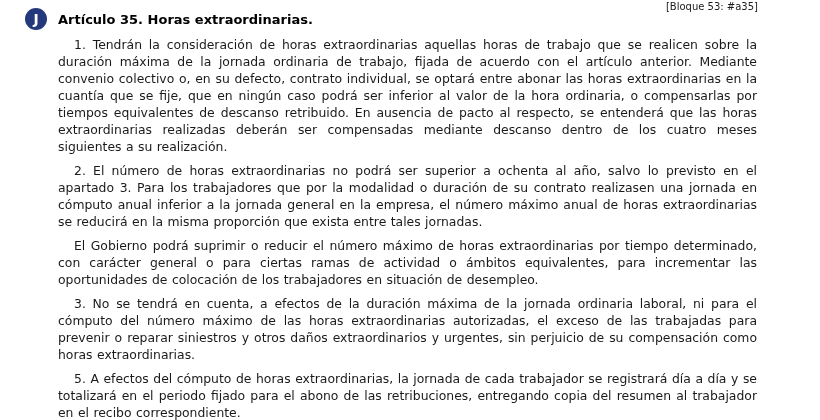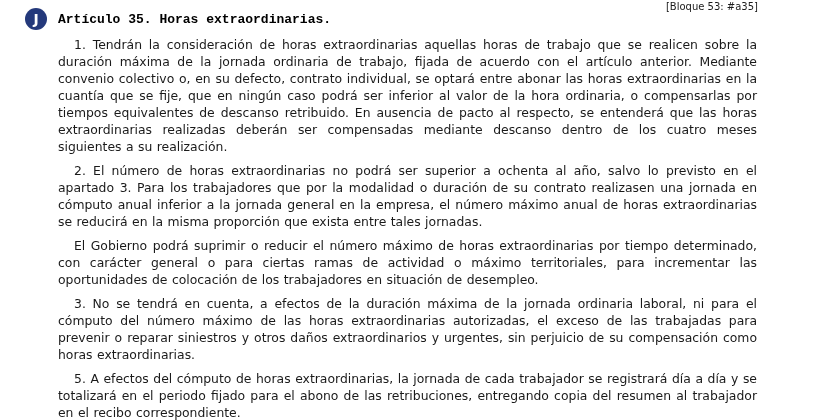--- a/index.html
+++ b/index.html
@@ -42,21 +42,20 @@
     align-items: center;
     justify-content: center;
     flex: 0 0 auto;
     cursor: pointer;
   }
   .article-title {
     margin-left: 11px;
     font-size: 13px;
     font-weight: bold;
     color: #000000;
-    font-family: Liberation Mono, monospace;
   }
   .article-body {
     position: absolute;
     top: 36px;
     left: 58px;
     width: 699px;
   }
   .article-body p {
     font-size: 12.4px;
     line-height: 17px;
@@ -75,18 +74,18 @@
   <div class="bloque-ref">[Bloque 53: #a35]</div>
 
   <div class="header-row">
     <span class="anchor-icon" style="background: rgb(36, 57, 123);">J</span>
     <span class="article-title">Artículo 35. Horas extraordinarias.</span>
   </div>
 
   <div class="article-body">
       <p>1. Tendrán la consideración de horas extraordinarias aquellas horas de trabajo que se realicen sobre la duración máxima de la jornada ordinaria de trabajo, fijada de acuerdo con el artículo anterior. Mediante convenio colectivo o, en su defecto, contrato individual, se optará entre abonar las horas extraordinarias en la cuantía que se fije, que en ningún caso podrá ser inferior al valor de la hora ordinaria, o compensarlas por tiempos equivalentes de descanso retribuido. En ausencia de pacto al respecto, se entenderá que las horas extraordinarias realizadas deberán ser compensadas mediante descanso dentro de los cuatro meses siguientes a su realización.</p>
       <p>2. El número de horas extraordinarias no podrá ser superior a ochenta al año, salvo lo previsto en el apartado 3. Para los trabajadores que por la modalidad o duración de su contrato realizasen una jornada en cómputo anual inferior a la jornada general en la empresa, el número máximo anual de horas extraordinarias se reducirá en la misma proporción que exista entre tales jornadas.</p>
-      <p>El Gobierno podrá suprimir o reducir el número máximo de horas extraordinarias por tiempo determinado, con carácter general o para ciertas ramas de actividad o máximo territoriales, para incrementar las oportunidades de colocación de los trabajadores en situación de desempleo.</p>
+      <p>El Gobierno podrá suprimir o reducir el número máximo de horas extraordinarias por tiempo determinado, con carácter general o para ciertas ramas de actividad o ámbitos equivalentes, para incrementar las oportunidades de colocación de los trabajadores en situación de desempleo.</p>
       <p>3. No se tendrá en cuenta, a efectos de la duración máxima de la jornada ordinaria laboral, ni para el cómputo del número máximo de las horas extraordinarias autorizadas, el exceso de las trabajadas para prevenir o reparar siniestros y otros daños extraordinarios y urgentes, sin perjuicio de su compensación como horas extraordinarias.</p>
       <p>5. A efectos del cómputo de horas extraordinarias, la jornada de cada trabajador se registrará día a día y se totalizará en el periodo fijado para el abono de las retribuciones, entregando copia del resumen al trabajador en el recibo correspondiente.</p>
     </div>
 
 </div>
 
 </body></html>

